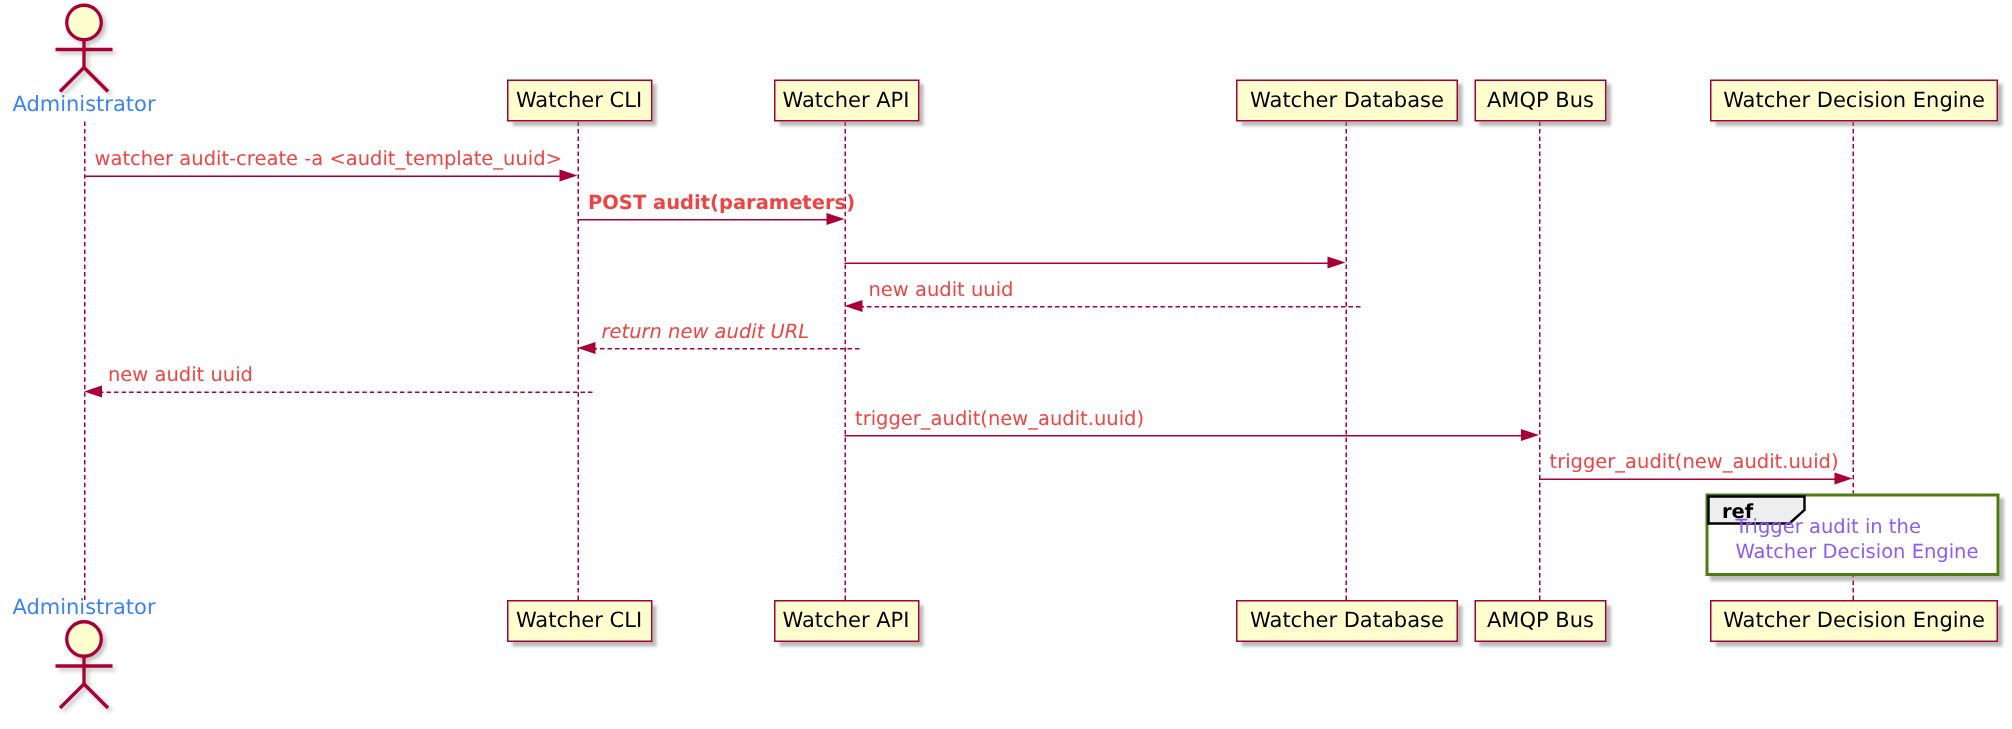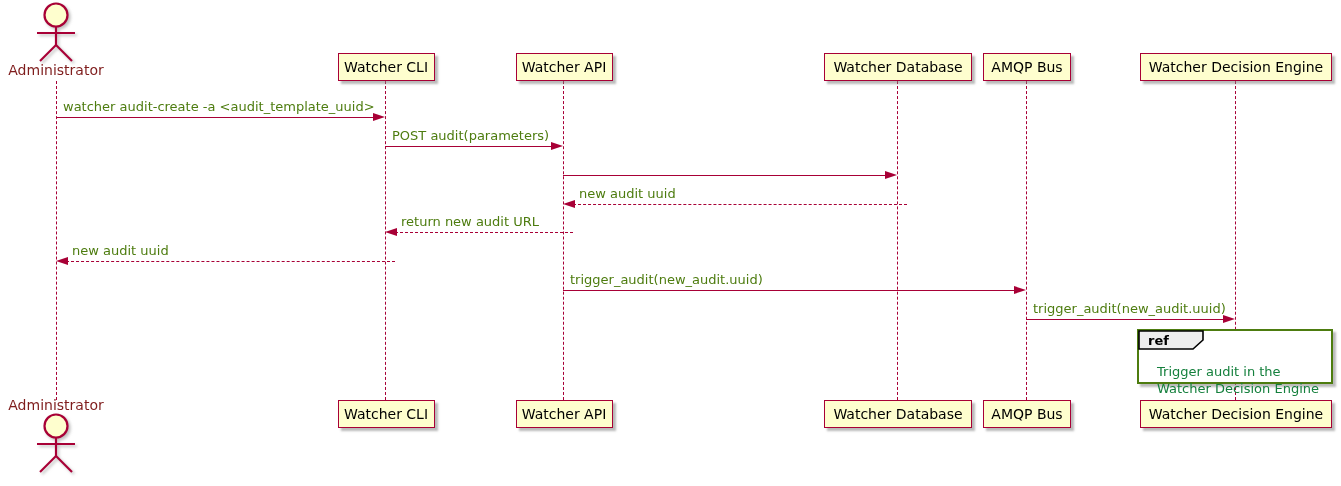--- a/index.html
+++ b/index.html
@@ -19,21 +19,21 @@
     position:absolute;height:26px;
     background:#FEFECE;
     border:1.8px solid #A80036;
     box-shadow:3px 3px 2px rgba(130,130,130,0.55);
     display:flex;align-items:center;justify-content:center;
     font-size:14px;color:#000;
     z-index:3;white-space:nowrap;
     box-sizing:content-box;
   }
   .actor-label{
-    position:absolute;font-size:14px;color:#7f1d1d;
+    position:absolute;font-size:14px;color:#3b82f6;
     text-align:center;white-space:nowrap;z-index:3;
     transform:translateX(-50%);
   }
   .actor-svg{position:absolute;z-index:3;transform:translateX(-50%);
     filter:drop-shadow(2.5px 2.5px 1.5px rgba(130,130,130,0.5));}
   .msg-line-solid{
     position:absolute;height:0;
     border-top:1.6px solid #A80036;z-index:2;
   }
   .msg-line-dashed{
@@ -41,35 +41,35 @@
     border-top:1.6px dashed #A80036;z-index:2;
   }
   .arrowhead{
     position:absolute;width:0;height:0;z-index:2;
     border-top:4.5px solid transparent;
     border-bottom:4.5px solid transparent;
   }
   .arrowhead.right{border-left:12px solid #A80036;}
   .arrowhead.left{border-right:12px solid #A80036;}
   .msg-label{
-    position:absolute;font-size:13px;color:#4d7c0f;
+    position:absolute;font-size:13px;color:#ef4444;
     white-space:nowrap;z-index:2;
   }
   #ref-box{
     position:absolute;background:#FFFFFF;
     border:2px solid #4d7c0f;
     box-shadow:3px 3px 2px rgba(130,130,130,0.55);
     z-index:4;box-sizing:border-box;
   }
   #ref-tab{position:absolute;top:-1px;left:-1px;}
   #ref-tab text{font-family:"DejaVu Sans","Liberation Sans",sans-serif;
     font-size:13px;font-weight:bold;fill:#000;}
   #ref-body{
-    position:absolute;top:32px;left:18px;
-    font-size:13px;line-height:17px;color:#15803d;white-space:nowrap;
+    position:absolute;top:12px;left:18px;
+    font-size:13px;line-height:17px;color:#8b5cf6;white-space:nowrap;
   }
 </style>
 </head>
 <body>
 
 <div id="stage">
   <div id="ref-box" style="left: 1137px; top: 329px; width: 196px; height: 55px;">
     <svg id="ref-tab" width="70" height="21">
       <polygon points="1,1 65,1 65,10 55,19 1,19" fill="#EEEEEE" stroke="#000000" stroke-width="1.6"></polygon>
       <text x="10" y="15">ref</text>
@@ -129,29 +129,29 @@
       <span>Watcher Decision Engine</span>
     </div>
     <div class="pbox" style="left: 1140px; top: 400px; width: 190px;">
       <span>Watcher Decision Engine</span>
     </div>
     <div class="msg-line-solid" style="left: 56px; top: 117px; width: 319px;"></div>
     <div class="arrowhead right" style="top: 113px; left: 373px;"></div>
     <div class="msg-label" style="top: 99px; left: 63px;">watcher audit-create -a &lt;audit_template_uuid&gt;</div>
     <div class="msg-line-solid" style="left: 385px; top: 146px; width: 168px;"></div>
     <div class="arrowhead right" style="top: 142px; left: 551px;"></div>
-    <div class="msg-label" style="top: 128px; left: 392px;">POST audit(parameters)</div>
+    <div class="msg-label" style="top: 128px; left: 392px; font-weight: bold;">POST audit(parameters)</div>
     <div class="msg-line-solid" style="left: 563px; top: 175px; width: 324px;"></div>
     <div class="arrowhead right" style="top: 171px; left: 885px;"></div>
     <div class="msg-line-dashed" style="left: 573px; top: 204px; width: 334px;"></div>
     <div class="arrowhead left" style="top: 200px; left: 563px;"></div>
     <div class="msg-label" style="top: 186px; left: 579px;">new audit uuid</div>
     <div class="msg-line-dashed" style="left: 395px; top: 232px; width: 178px;"></div>
     <div class="arrowhead left" style="top: 228px; left: 385px;"></div>
-    <div class="msg-label" style="top: 214px; left: 401px;">return new audit URL</div>
+    <div class="msg-label" style="top: 214px; left: 401px; font-style: italic;">return new audit URL</div>
     <div class="msg-line-dashed" style="left: 66px; top: 261px; width: 329px;"></div>
     <div class="arrowhead left" style="top: 257px; left: 56px;"></div>
     <div class="msg-label" style="top: 243px; left: 72px;">new audit uuid</div>
     <div class="msg-line-solid" style="left: 563px; top: 290px; width: 453px;"></div>
     <div class="arrowhead right" style="top: 286px; left: 1014px;"></div>
     <div class="msg-label" style="top: 272px; left: 570px;">trigger_audit(new_audit.uuid)</div>
     <div class="msg-line-solid" style="left: 1026px; top: 319px; width: 199px;"></div>
     <div class="arrowhead right" style="top: 315px; left: 1223px;"></div>
     <div class="msg-label" style="top: 301px; left: 1033px;">trigger_audit(new_audit.uuid)</div>
   </div>

